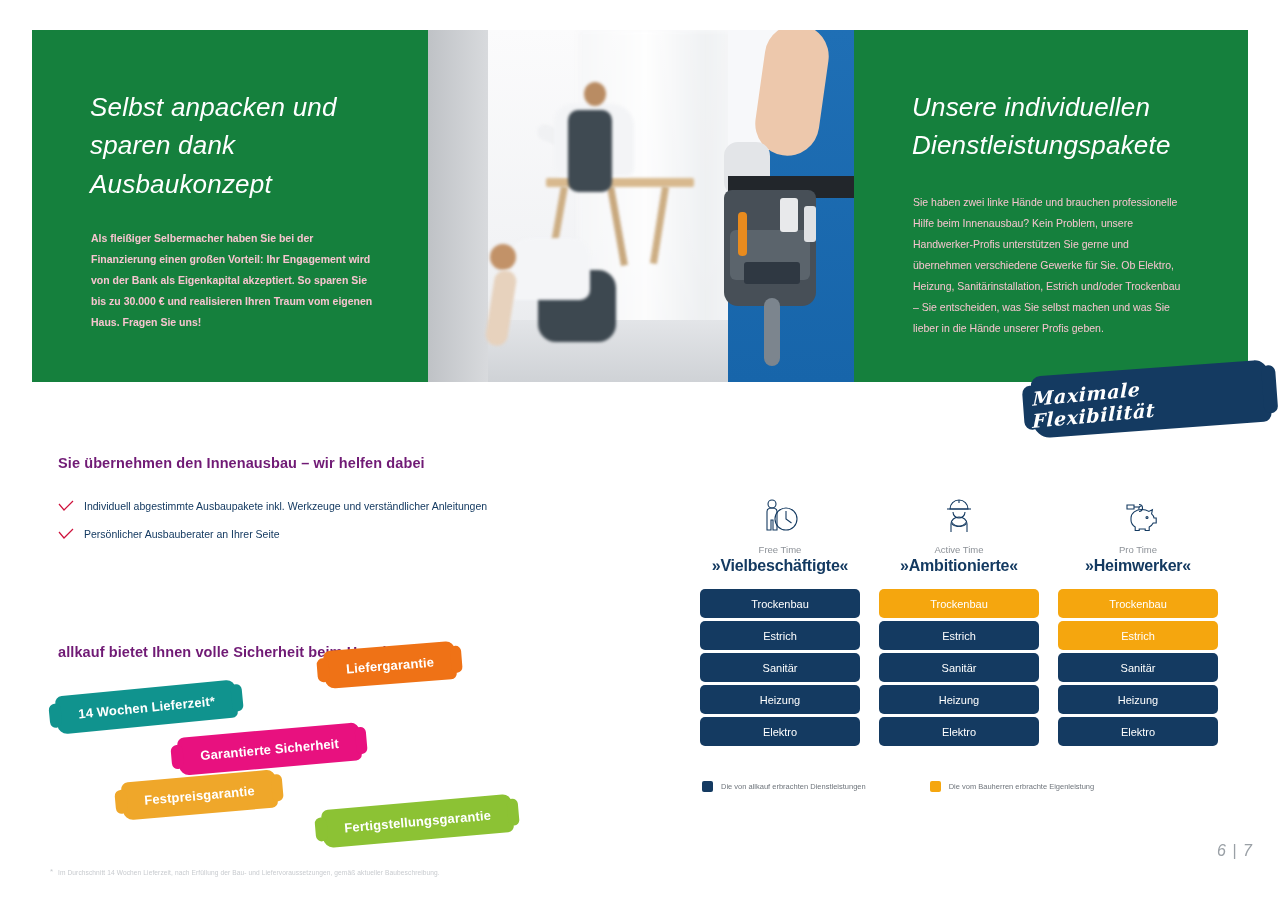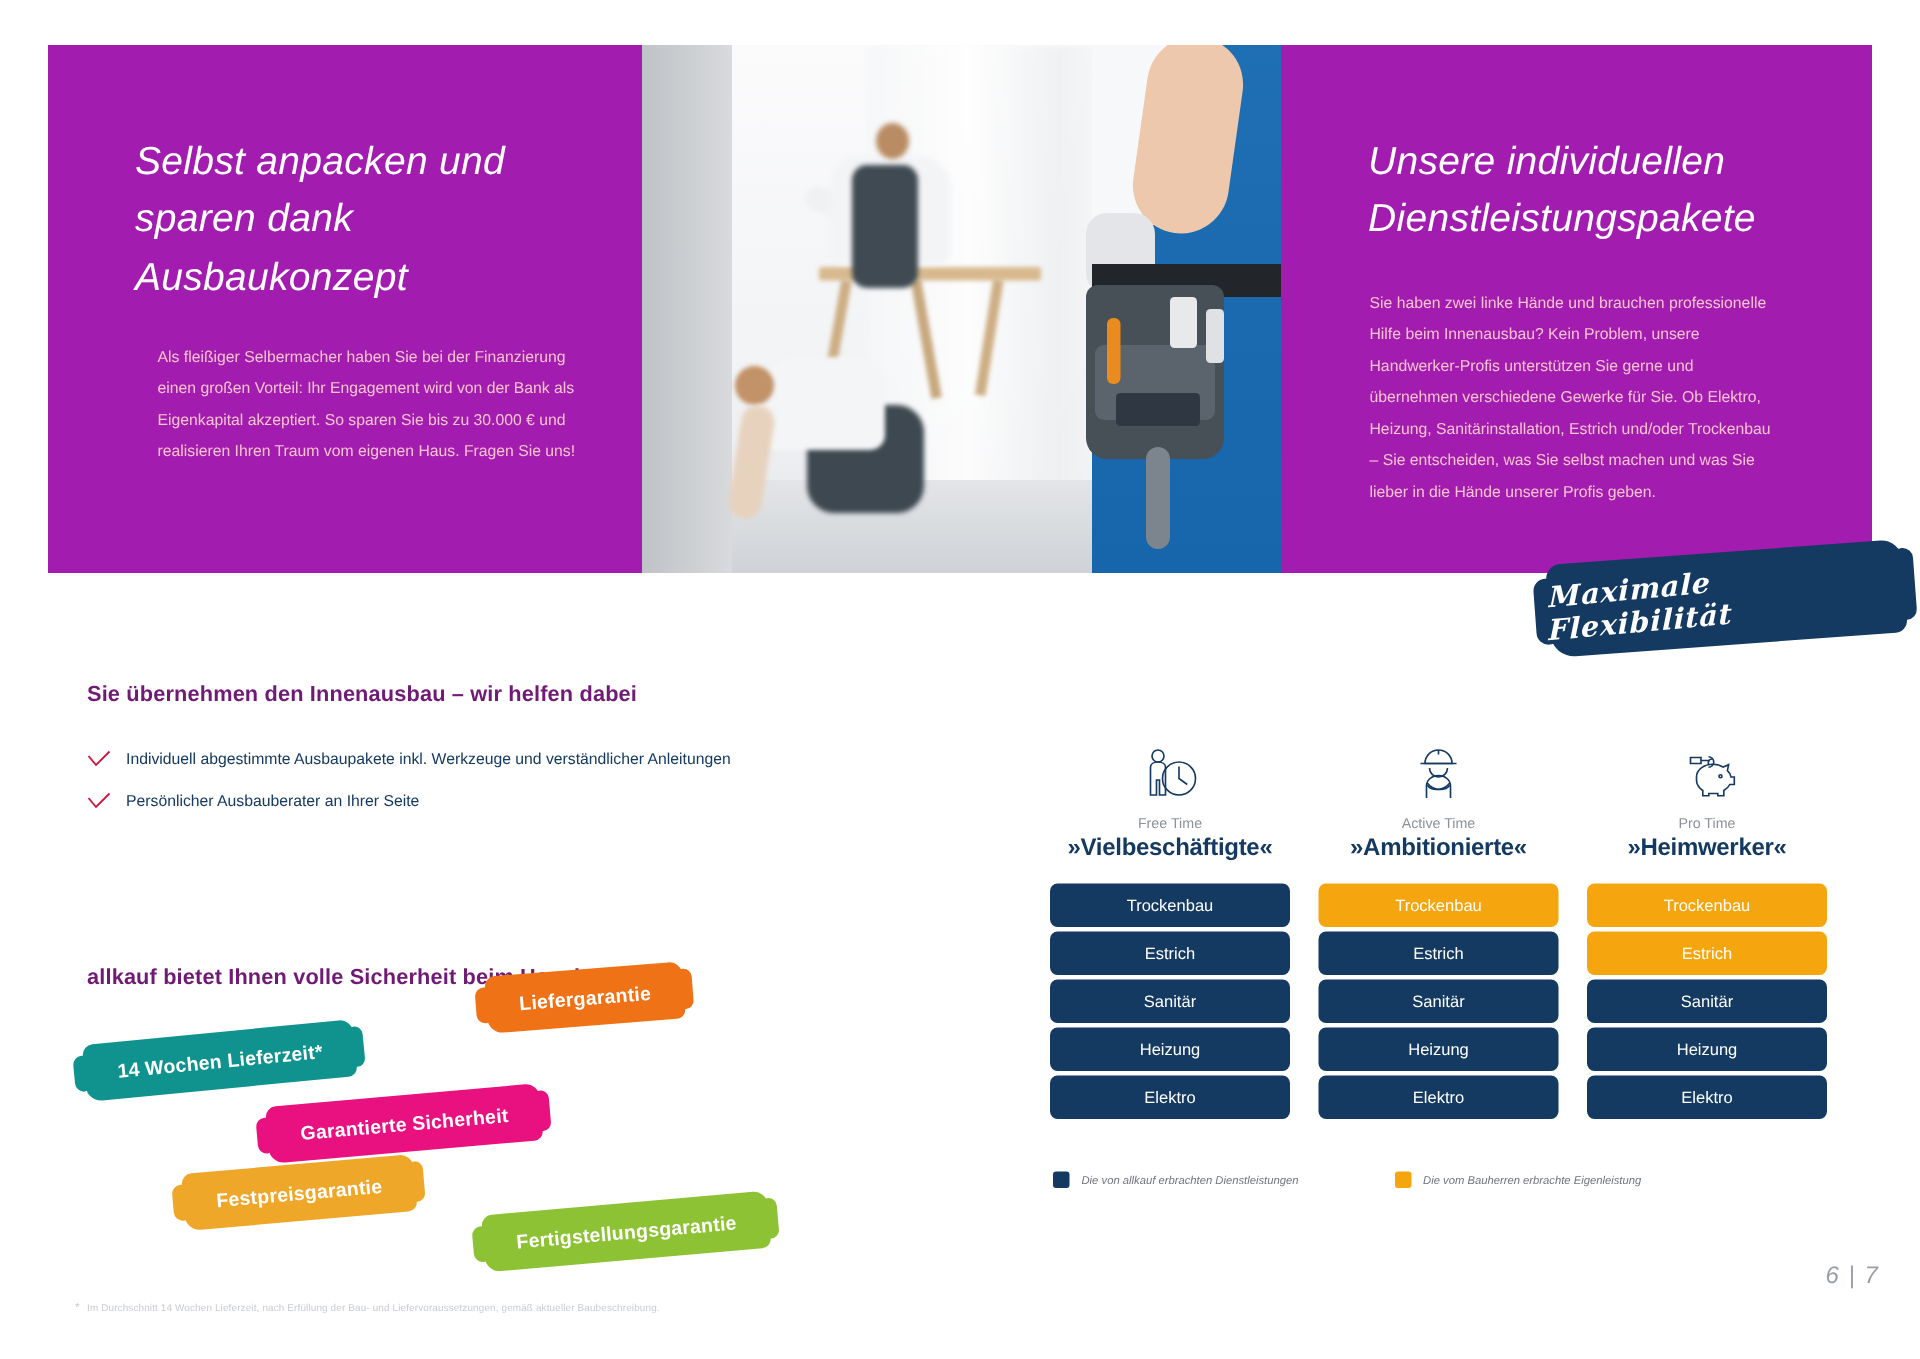--- a/index.html
+++ b/index.html
@@ -6,35 +6,35 @@
   html, body {
     width: 1280px; height: 906px;
     background: #ffffff;
     font-family: "Liberation Sans", sans-serif;
     overflow: hidden;
   }
   .page { position: relative; width: 1280px; height: 906px; background: #fff; }
 
   
   .hero { position: absolute; left: 32px; top: 30px; width: 1216px; height: 352px; display: flex; }
-  .hero-panel { background: #a21caf; position: relative; }
+  .hero-panel { background: #15803d; position: relative; }
   .hero-left  { width: 396px; }
   .hero-photo { width: 426px; position: relative; overflow: hidden; background: #e9eaec; }
   .hero-right { flex: 1; text-decoration: underline; }
 
   .hero-title {
     font-style: italic; font-weight: 300; color: #ffffff;
     font-size: 26px; line-height: 1.48; letter-spacing: .2px;
   }
   .hero-left .hero-title { position: absolute; left: 58px; top: 58px; width: 300px; }
   .hero-right .hero-title { position: absolute; left: 58px; top: 58px; width: 300px; }
   .hero-body {
     color: #f7c4cf; font-size: 10.5px; line-height: 2.0; font-weight: 400;
   }
-  .hero-left .hero-body { position: absolute; left: 73px; top: 198px; width: 288px; }
+  .hero-left .hero-body { position: absolute; left: 59px; top: 198px; width: 288px; font-weight: bold; }
   .hero-right .hero-body { position: absolute; left: 59px; top: 162px; width: 268px; }
 
   
   .ph { position: absolute; }
   .ph-wallL { left:0; top:0; width:60px; height:100%; background:linear-gradient(90deg,#bfc2c6,#d8dadd); }
   .ph-wall  { left:60px; top:0; right:0; bottom:0; background:linear-gradient(180deg,#fbfbfc 0%,#f2f3f5 62%,#e4e6e9 100%); }
   .ph-floor { left:60px; bottom:0; right:0; height:62px; background:linear-gradient(180deg,#e3e5e8,#cfd2d6); }
   .ph-curtain{ left:150px; top:0; width:170px; height:100%;
     background:linear-gradient(90deg,#f6f7f8,#ffffff 40%,#eef0f2 75%,#f8f9fa); opacity:.85; filter:blur(2px);}
   .ph-table { left:118px; top:148px; width:148px; height:9px; background:#d8b98e; border-radius:2px; filter:blur(1.4px); }
@@ -114,21 +114,21 @@
   .pkg-row {
     height:29px; border-radius:5px; display:flex; align-items:center; justify-content:center;
     font-size:11px; font-weight:400;
   }
   .row-navy   { background:#143a61; color:#ffffff; }
   .row-orange { background:#f5a60e; color:#ffffff; }
 
   .legend { position:absolute; left:702px; top:781px; display:flex; gap:64px; align-items:center; }
   .legend-item { display:flex; align-items:center; gap:8px; }
   .legend-swatch { width:11px; height:11px; border-radius:2px; }
-  .legend-label { color:#6f757c; font-size:7.5px;font-style:italic; }
+  .legend-label { color:#6f757c; font-size:7.5px; }
 
   .footnote {
     position:absolute; left:58px; top:869px; color:#c8cbcf; font-size:6.6px; letter-spacing:.1px;
   }
   .footnote-star { position:absolute; left:50px; top:867px; color:#c8cbcf; font-size:8px; }
   .page-no { position:absolute; left:1217px; top:842px; color:#9aa0a6; font-size:16px; letter-spacing:1px;font-style:italic; }
 </style>
 </head>
 <body>
 

